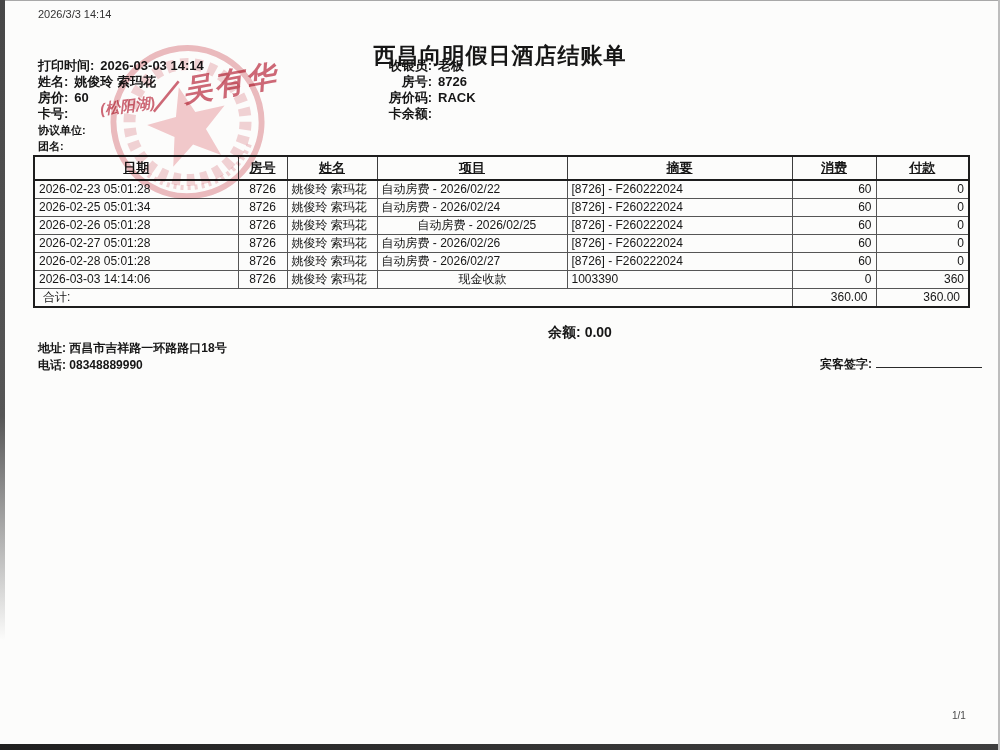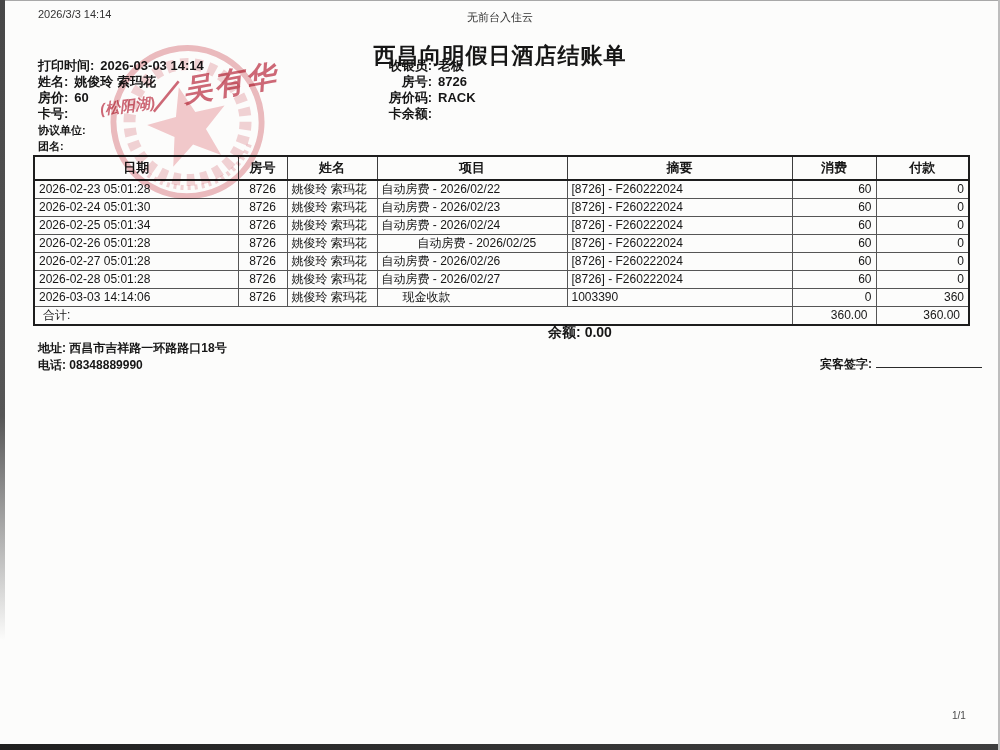--- a/index.html
+++ b/index.html
@@ -35,21 +35,21 @@
   #info-mid .lbl{display:inline-block;width:64px;text-align:right;}
   #info-right{left:662px;}
   #info-right .lbl{display:inline-block;width:56px;text-align:right;}
   .lbl{margin-right:6px;}
 
   
   #charges{position:absolute;left:33px;top:155px;width:935px;
     border-collapse:collapse;table-layout:fixed;font-size:12px;}
   #charges th{border:1px solid #3c3c3c;border-top:2px solid #1d1d1d;
     border-bottom:2px solid #1d1d1d;font-size:13px;font-weight:bold;
-    padding:2px 3px;height:17px;text-align:center;}
+    padding:2px 3px;height:17px;text-align:center;text-decoration:underline;}
   #charges th:first-child{border-left:2px solid #1d1d1d;}
   #charges th:last-child{border-right:2px solid #1d1d1d;}
   #charges td{border:1px solid #555;padding:0 4px;height:17px;line-height:17px;
     overflow:hidden;white-space:nowrap;}
   #charges tbody td:first-child{border-left:2px solid #1d1d1d;}
   #charges tbody td:last-child{border-right:2px solid #1d1d1d;}
   #charges tfoot td{border:none;border-top:1.5px solid #2a2a2a;border-bottom:2px solid #1d1d1d;
     height:17px;line-height:17px;padding:0 8px;}
   #charges tfoot td:first-child{border-left:2px solid #1d1d1d;}
   #charges tfoot td.num{border-left:1px solid #555;text-align:right;}
@@ -73,21 +73,20 @@
 </head>
 <body>
 
 <div id="page">
   <div class="edge-top"></div>
   <div class="edge-left"></div>
   <div class="edge-bottom"></div>
   <div class="edge-right"></div>
 
   <div class="print-dt">2026/3/3 14:14</div>
-  <div class="print-center">无前台入住云</div>
 
   <div class="doc-title">西昌向明假日酒店结账单</div>
 
   <div class="info-col" id="info-left">
     <div class="row"><span class="lbl">打印时间:</span><span>2026-03-03 14:14</span></div>
     <div class="row"><span class="lbl">姓名:</span><span>姚俊玲 索玛花</span></div>
     <div class="row"><span class="lbl">房价:</span><span>60</span></div>
     <div class="row"><span class="lbl">卡号:</span><span></span></div>
     <div class="row small"><span class="lbl">协议单位:</span><span></span></div>
     <div class="row small"><span class="lbl">团名:</span><span></span></div>
@@ -126,29 +125,20 @@
         <tr>
           <td style="text-align: left;">2026-02-23 05:01:28</td>
           <td style="text-align: center;">8726</td>
           <td style="text-align: left;">姚俊玲 索玛花</td>
           <td style="text-align: left;">自动房费 - 2026/02/22</td>
           <td style="text-align: left;">[8726] - F260222024</td>
           <td style="text-align: right;">60</td>
           <td style="text-align: right;">0</td>
         </tr>
         <tr>
-          <td style="text-align: left;">2026-02-24 05:01:30</td>
-          <td style="text-align: center;">8726</td>
-          <td style="text-align: left;">姚俊玲 索玛花</td>
-          <td style="text-align: left;">自动房费 - 2026/02/23</td>
-          <td style="text-align: left;">[8726] - F260222024</td>
-          <td style="text-align: right;">60</td>
-          <td style="text-align: right;">0</td>
-        </tr>
-        <tr>
           <td style="text-align: left;">2026-02-25 05:01:34</td>
           <td style="text-align: center;">8726</td>
           <td style="text-align: left;">姚俊玲 索玛花</td>
           <td style="text-align: left;">自动房费 - 2026/02/24</td>
           <td style="text-align: left;">[8726] - F260222024</td>
           <td style="text-align: right;">60</td>
           <td style="text-align: right;">0</td>
         </tr>
         <tr>
           <td style="text-align: left;">2026-02-26 05:01:28</td>
@@ -174,21 +164,21 @@
           <td style="text-align: left;">姚俊玲 索玛花</td>
           <td style="text-align: left;">自动房费 - 2026/02/27</td>
           <td style="text-align: left;">[8726] - F260222024</td>
           <td style="text-align: right;">60</td>
           <td style="text-align: right;">0</td>
         </tr>
         <tr>
           <td style="text-align: left;">2026-03-03 14:14:06</td>
           <td style="text-align: center;">8726</td>
           <td style="text-align: left;">姚俊玲 索玛花</td>
-          <td style="text-align: left; padding-left: 25px;">现金收款</td>
+          <td style="text-align: center; padding-left: 25px;">现金收款</td>
           <td style="text-align: left;">1003390</td>
           <td style="text-align: right;">0</td>
           <td style="text-align: right;">360</td>
         </tr>
       </tbody>
     <tfoot>
       <tr>
         <td colspan="5">合计:</td>
         <td class="num">360.00</td>
         <td class="num">360.00</td>

